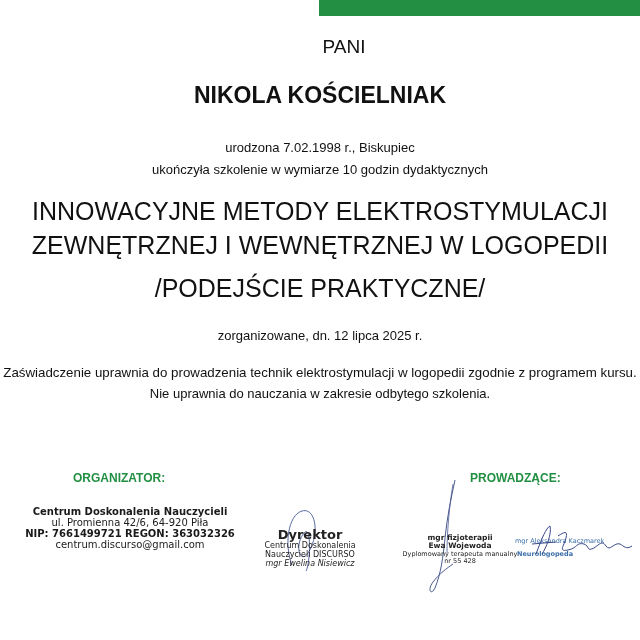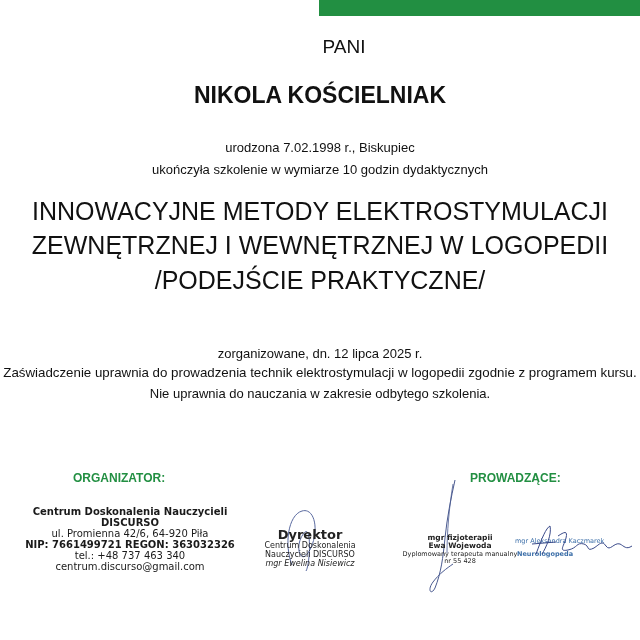--- a/index.html
+++ b/index.html
@@ -8,22 +8,22 @@
   .green-bar { left:319px; top:0; width:321px; height:16px; background:#228f42; }
   .center { left:0; width:640px; text-align:center; white-space:nowrap; }
   .honorific { top:36px; font-size:19px;padding-left:24px; }
   .name { top:82px; font-size:23px; font-weight:bold; }
   .small { font-size:13px; }
   .born { top:132px;margin-top:8px; }
   .completed { top:162px; }
   .title-line { font-size:25px; font-weight:normal; }
   .t1 { top:197px; }
   .t2 { top:231px; }
-  .t3 { top:266px;text-align:center; }
-  .organized { top:346px;text-align:center; }
+  .t3 { top:274px;text-align:center; }
+  .organized { top:328px;text-align:center; }
   .stmt1 { top:365px; font-size:13.3px; }
   .stmt2 { top:386px; }
   .section-label { font-size:12px; font-weight:bold; color:#228f42; }
   .org-label { left:73px; top:471px; }
   .lead-label { left:470px; top:471px; }
   .stamp { font-family:"DejaVu Sans", sans-serif; text-align:center; line-height:1.1; white-space:nowrap; }
   .org-stamp { left:20px; top:506px; width:220px; font-size:10px; color:#1a1a1a; }
   .org-stamp .b { font-weight:bold; }
   .dir-stamp { left:255px; top:528px; width:110px; font-size:8px; color:#222; }
   .dir-stamp .b { font-weight:bold; font-size:13px; }
@@ -50,24 +50,22 @@
 
 <div class="abs center small organized">zorganizowane, dn. 12 lipca 2025 r.</div>
 <div class="abs center stmt1">Zaświadczenie uprawnia do prowadzenia technik elektrostymulacji w logopedii zgodnie z programem kursu.</div>
 <div class="abs center small stmt2">Nie uprawnia do nauczania w zakresie odbytego szkolenia.</div>
 
 <div class="abs section-label org-label">ORGANIZATOR:</div>
 <div class="abs section-label lead-label">PROWADZĄCE:</div>
 
 <div class="abs stamp org-stamp">
   <div class="b">Centrum Doskonalenia Nauczycieli</div>
-  <div class="b">DISCURSO</div>
   <div>ul. Promienna 42/6, 64-920 Piła</div>
   <div class="b">NIP: 7661499721 REGON: 363032326</div>
-  <div>tel.: +48 737 463 340</div>
   <div>centrum.discurso@gmail.com</div>
 </div>
 
 <svg class="sig" style="left:280px;top:505px;" width="50" height="70" viewBox="0 0 50 70">
   <path d="M12 60 C 4 40, 8 10, 22 6 C 36 2, 40 30, 28 48 C 20 60, 14 40, 24 28 C 32 18, 30 60, 26 66" fill="none" stroke="#5a6aa0" stroke-width="1"></path>
 </svg>
 
 <div class="abs stamp dir-stamp">
   <div class="b">Dyrektor</div>
   <div>Centrum Doskonalenia</div>

